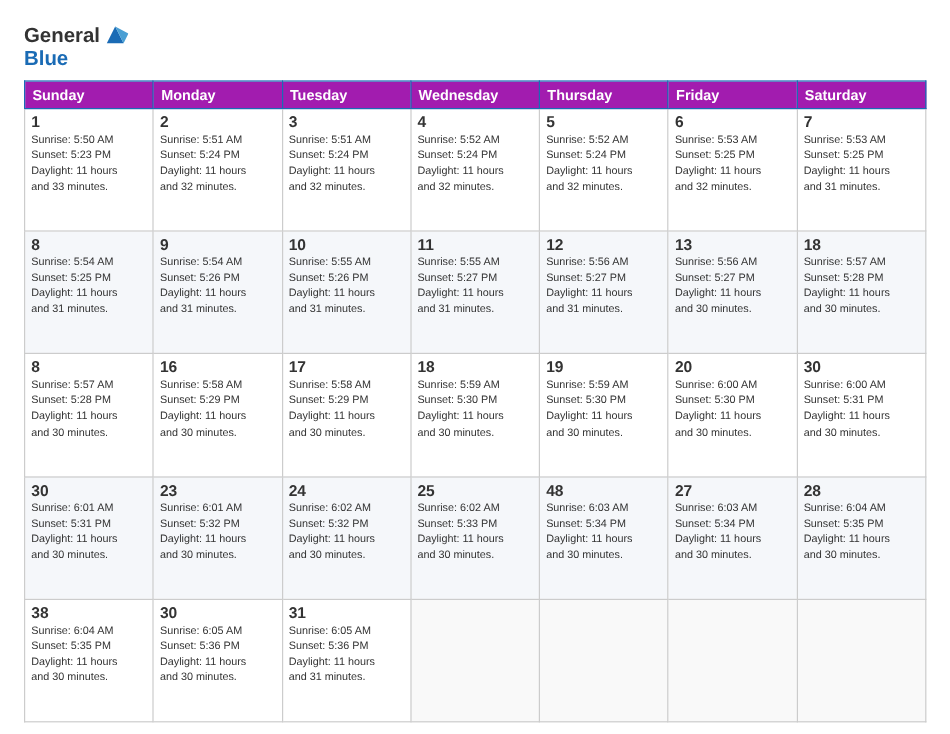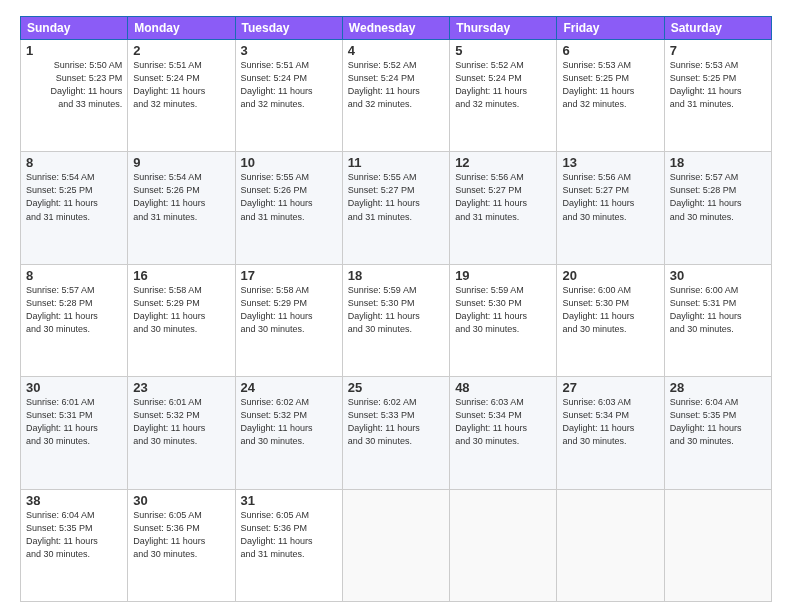--- a/index.html
+++ b/index.html
@@ -40,21 +40,21 @@
     .calendar-subtitle {
       font-size: 14px;
       color: #555;
     }
     .calendar-table {
       width: 100%;
       border-collapse: collapse;
       flex: 1;
     }
     .calendar-table th {
-      background: #8b5cf6;
+      background: #a21caf;
       color: #fff;
       font-size: 12px;
       font-weight: bold;
       text-align: left;
       padding: 4px 6px;
       border: 1px solid #1a6bb5;
     }
     .calendar-table td {
       border: 1px solid #ccc;
       vertical-align: top;
@@ -82,38 +82,56 @@
       line-height: 1.45;
     }
     td.empty {
       background: #f9f9f9 !important;
     }
   </style>
 </head>
 <body>
 
 <div class="page">
+  <div class="header">
+    <div class="logo">
+      <div>
+        <div style="display:flex;align-items:center;">
+          <span style="font-size:17px;font-weight:bold;color:#333;line-height:1.1;">General</span>
+          <svg width="22" height="22" viewBox="0 0 22 22" style="margin-left:2px;margin-top:-2px;">
+            <polygon points="4,18 11,4 18,18" fill="#1a6bb5"></polygon>
+            <polygon points="11,4 18,18 22,10" fill="#4a9fd4"></polygon>
+          </svg>
+        </div>
+        <span style="font-size:17px;font-weight:bold;color:#1a6bb5;line-height:1.1;">Blue</span>
+      </div>
+    </div>
+    <div class="title-block">
+      <div class="calendar-title"></div>
+      <div class="calendar-subtitle"></div>
+    </div>
+  </div>
 
   <table class="calendar-table">
     <thead>
       <tr id="thead-row">
           <th>Sunday</th>
           <th>Monday</th>
           <th>Tuesday</th>
           <th>Wednesday</th>
           <th>Thursday</th>
           <th>Friday</th>
           <th>Saturday</th>
         </tr>
     </thead>
     <tbody id="calendar-body">
     <tr>
           <td>
             <span class="day-num">1</span>
-            <div class="day-info" style="white-space: pre-line; text-align: right;">Sunrise: 5:50 AM
+            <div class="day-info" style="white-space: pre-line;">Sunrise: 5:50 AM
 Sunset: 5:23 PM
 Daylight: 11 hours
 and 33 minutes.</div>
           </td>
           <td>
             <span class="day-num">2</span>
             <div class="day-info" style="white-space: pre-line;">Sunrise: 5:51 AM
 Sunset: 5:24 PM
 Daylight: 11 hours
 and 32 minutes.</div>

